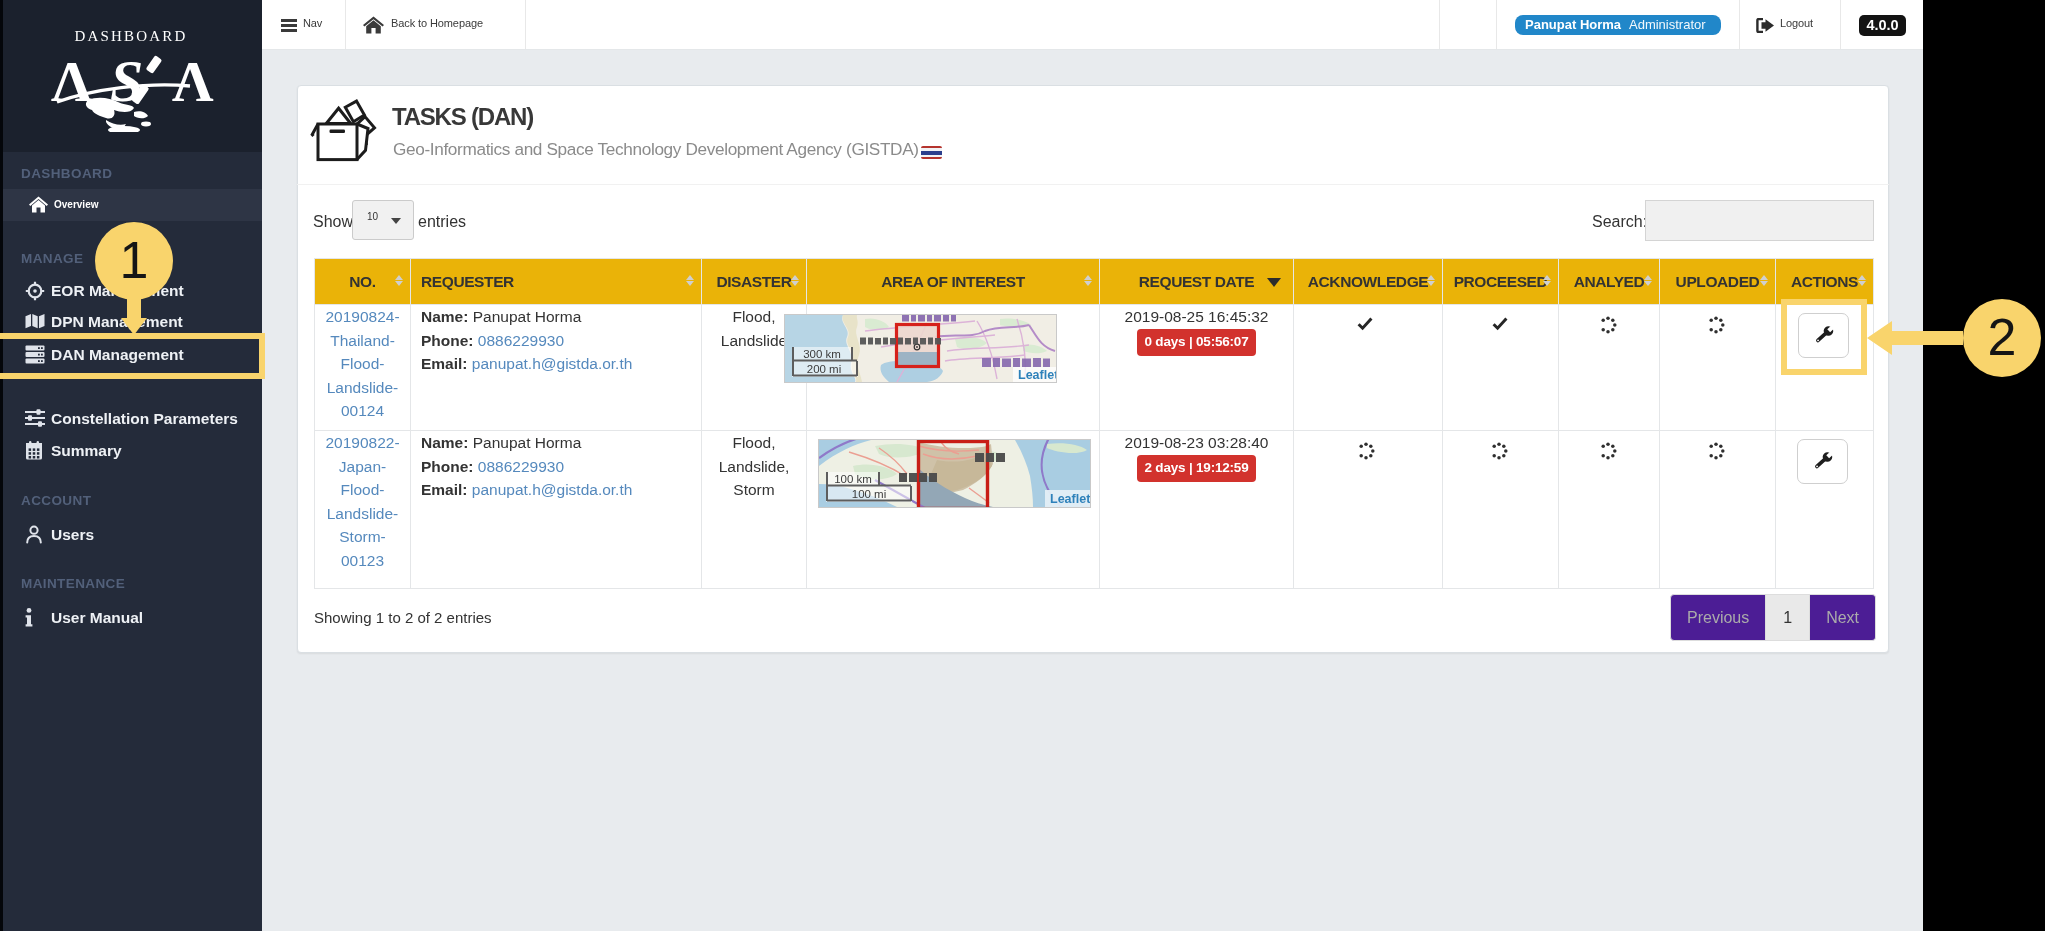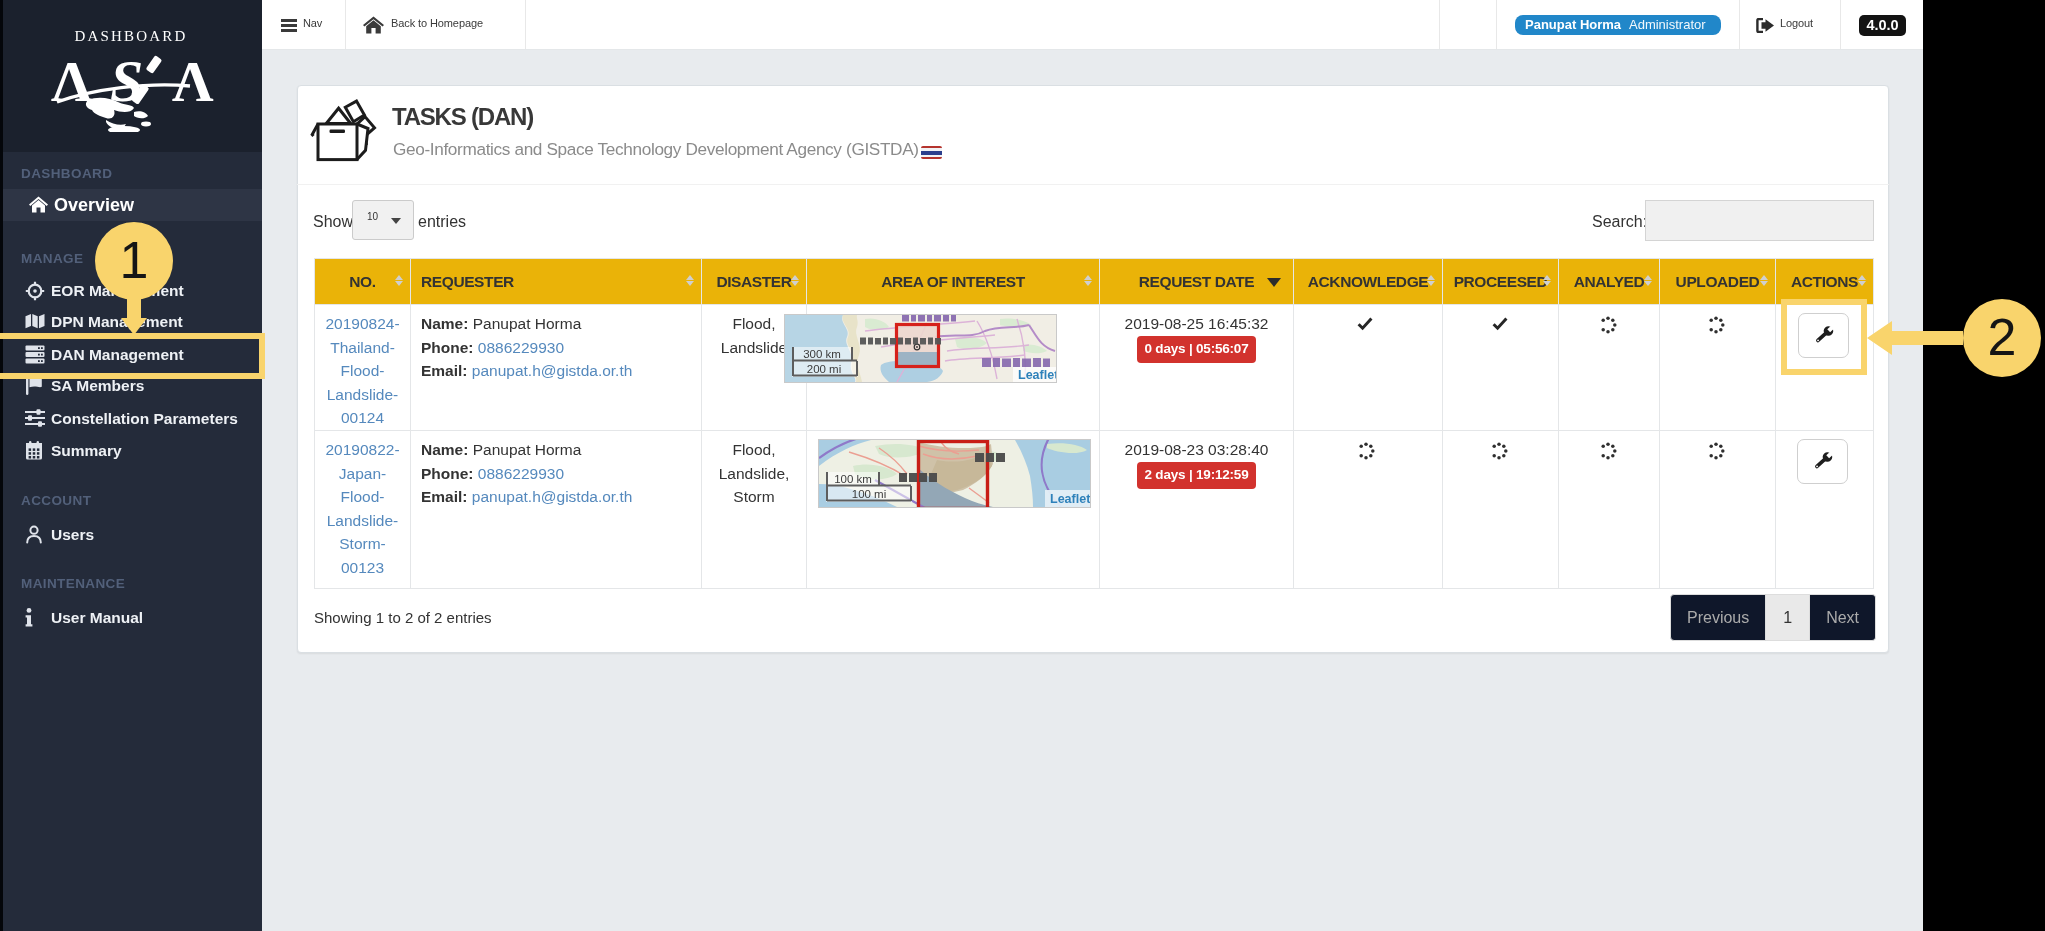--- a/index.html
+++ b/index.html
@@ -9,21 +9,21 @@
   .abs { position:absolute; }
 
   
   #sidebar { position:absolute; left:0; top:0; width:262px; height:931px; background:#242b3a; }
   #logoarea { position:absolute; left:0; top:0; width:262px; height:152px; background:#1b212d; }
   #leftstrip { position:absolute; left:0; top:0; width:3px; height:931px; background:#04060a; }
   .sect { position:absolute; left:21px; font-size:13.5px; font-weight:bold; color:#52607a; letter-spacing:.4px; }
   .mitem { position:absolute; left:0; width:262px; height:32px; color:#eef1f5; font-size:15.5px; font-weight:bold; line-height:32px; }
   .mitem .txt { position:absolute; left:51px; top:0; white-space:nowrap; }
   .mitem svg { position:absolute; left:25px; top:6px; }
-  #overview { position:absolute; left:3px; top:189px; width:259px; height:32px; background:#2e3545; color:#fff; font-size:18px; font-weight:bold; line-height:32px; }
+  #overview { position:absolute; left:3px; top:189px; width:259px; height:32px; background:#2e3545; color:#fff; font-size:10px; font-weight:bold; line-height:32px; }
   #overview .txt { position:absolute; left:51px; }
   #overview svg { position:absolute; left:26px; top:7px; }
 
   
   #topbar { position:absolute; left:262px; top:0; width:1661px; height:50px; background:#fff; border-bottom:1px solid #e4e7e9; }
   .vline { position:absolute; top:0; width:1px; height:49px; background:#e8e8e8; }
   .tbtxt { position:absolute; top:16.5px; font-size:11px; color:#3a3a3a; letter-spacing:-0.1px; }
 
   
   #card { position:absolute; left:297px; top:85px; width:1592px; height:568px; background:#fff; border:1px solid #dadfe3; border-radius:4px; box-shadow:0 1px 2px rgba(0,0,0,.07); }
@@ -35,35 +35,35 @@
   
   .ctltxt { position:absolute; font-size:16px; color:#333; }
   #lensel { position:absolute; left:352px; top:200px; width:62px; height:40px; background:#f1f1f1; border:1px solid #cbcbcb; border-radius:3px; }
   #searchbox { position:absolute; left:1645px; top:200px; width:229px; height:41px; background:#f0f0f0; border:1px solid #d4d4d4; }
 
   
   table { border-collapse:collapse; table-layout:fixed; }
   #dtable { position:absolute; left:314px; top:258px; width:1559px; }
   #dtable th, #dtable td { border:1px solid #e4e6e8; vertical-align:top; }
   #dtable th { background:#eab308; height:46px; font-size:15.5px; color:#333; font-weight:bold; letter-spacing:-0.4px; vertical-align:middle; position:relative; }
-  #dtable td { font-size:15.5px; color:#333; line-height:23.6px; padding-top:7px; text-align:center; }
+  #dtable td { font-size:15.5px; color:#333; line-height:23.6px; text-align:center; }
   #dtable tr.r1 td { height:126px; }
   #dtable tr.r2 td { height:158px; }
   a.lnk { color:#5589bd; text-decoration:none; }
   .sorticon { position:absolute; right:6px; top:50%; margin-top:-7px; width:9px; height:14px; }
   .caret-u { display:block; width:0; height:0; border-left:4.5px solid transparent; border-right:4.5px solid transparent; border-bottom:5.5px solid #cfcfcf; margin-bottom:1.5px; }
   .caret-d { display:block; width:0; height:0; border-left:4.5px solid transparent; border-right:4.5px solid transparent; border-top:5.5px solid #cfcfcf; }
   .redpill { display:inline-block; background:#d2322d; color:#fff; font-size:13.5px; font-weight:bold; border-radius:4px; padding:5px 8px 6px 8px; margin-top:0; line-height:16px; letter-spacing:-0.2px; }
   .wbtn { position:absolute; width:51px; height:45px; background:#fff; border:1px solid #cfcfcf; border-radius:7px; }
   .map { position:absolute; width:273px; height:69px; border:1px solid #c9c9c9; overflow:hidden; background:#f2efe7; }
 
   
   #showinfo { position:absolute; left:314px; top:609px; font-size:15px; color:#333; }
   #pager { position:absolute; left:1670px; top:594px; height:47px; display:flex; font-size:16px; }
-  .pbtn { height:47px; line-height:45px; border:1px solid #ddd; background:#0f172a; padding:0 16px; color:#ababab; }
+  .pbtn { height:47px; line-height:45px; border:1px solid #ddd; background:#4c1d95; padding:0 16px; color:#ababab; }
   .pbtn.first { border-radius:4px 0 0 4px; }
   .pbtn.last { border-radius:0 4px 4px 0; border-left:none; }
   .pbtn.cur { background:#e9e9e9; color:#333; border-left:none; padding:0 17px; }
 
   
   .ybox { position:absolute; border:6px solid #f9d46c; }
   .ycircle { position:absolute; width:78px; height:78px; border-radius:50%; background:#f9d46c; color:#151515; font-size:52px; text-align:center; line-height:76px; }
 </style>
 </head>
 <body>
@@ -109,27 +109,20 @@
             <g fill="#242b3a">
               <rect x="13" y="2.2" width="1.8" height="1.8"></rect>
               <rect x="16" y="2.2" width="1.8" height="1.8"></rect>
               <rect x="13" y="8.7" width="1.8" height="1.8"></rect>
               <rect x="16" y="8.7" width="1.8" height="1.8"></rect>
               <rect x="13" y="15.2" width="1.8" height="1.8"></rect>
               <rect x="16" y="15.2" width="1.8" height="1.8"></rect>
             </g>
           </svg>
       <span class="txt">DAN Management</span>
-        </div>
-    <div class="mitem" style="top:370px;">
-      <svg width="18" height="19" viewBox="0 0 18 19">
-            <rect x="1" y="0.5" width="2.4" height="18.5" rx="1.2" fill="#dfe3ea"></rect>
-            <path d="M4.5 1.5 C7 0.2 9.5 3 12.5 1.8 L16.8 0.8 V10.8 C14 12 11 9.4 4.5 11.2 Z" fill="#dfe3ea"></path>
-          </svg>
-      <span class="txt">SA Members</span>
         </div>
     <div class="mitem" style="top:403px;">
       <svg width="20" height="18" viewBox="0 0 20 18">
             <g stroke="#dfe3ea" stroke-width="2.1">
               <path d="M0 3 H20 M0 9 H20 M0 15 H20"></path>
             </g>
             <g fill="#dfe3ea">
               <rect x="11.5" y="0.2" width="4" height="5.6" rx="1"></rect>
               <rect x="3" y="6.2" width="4" height="5.6" rx="1"></rect>
               <rect x="13" y="12.2" width="4" height="5.6" rx="1"></rect>

